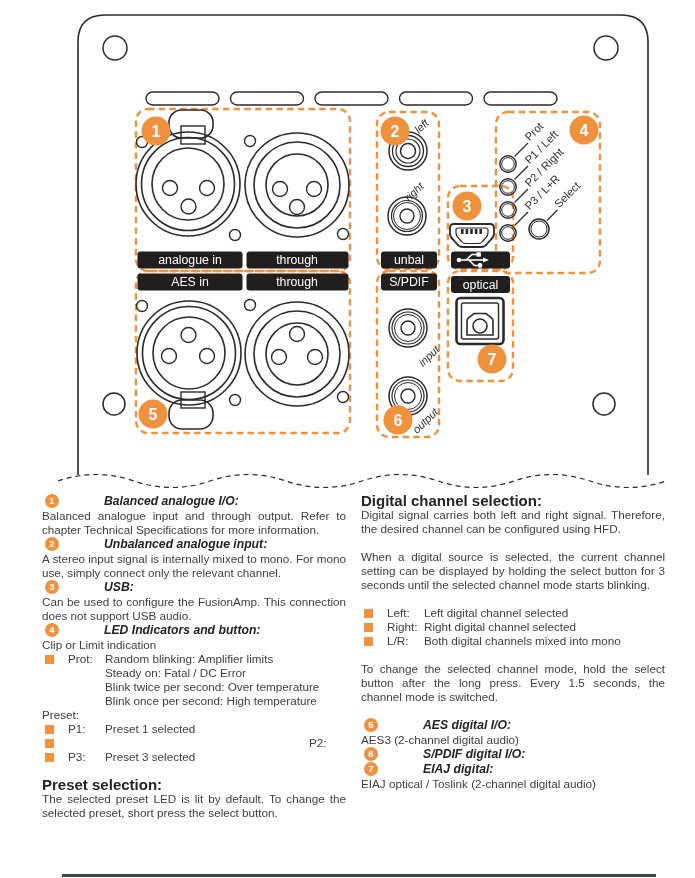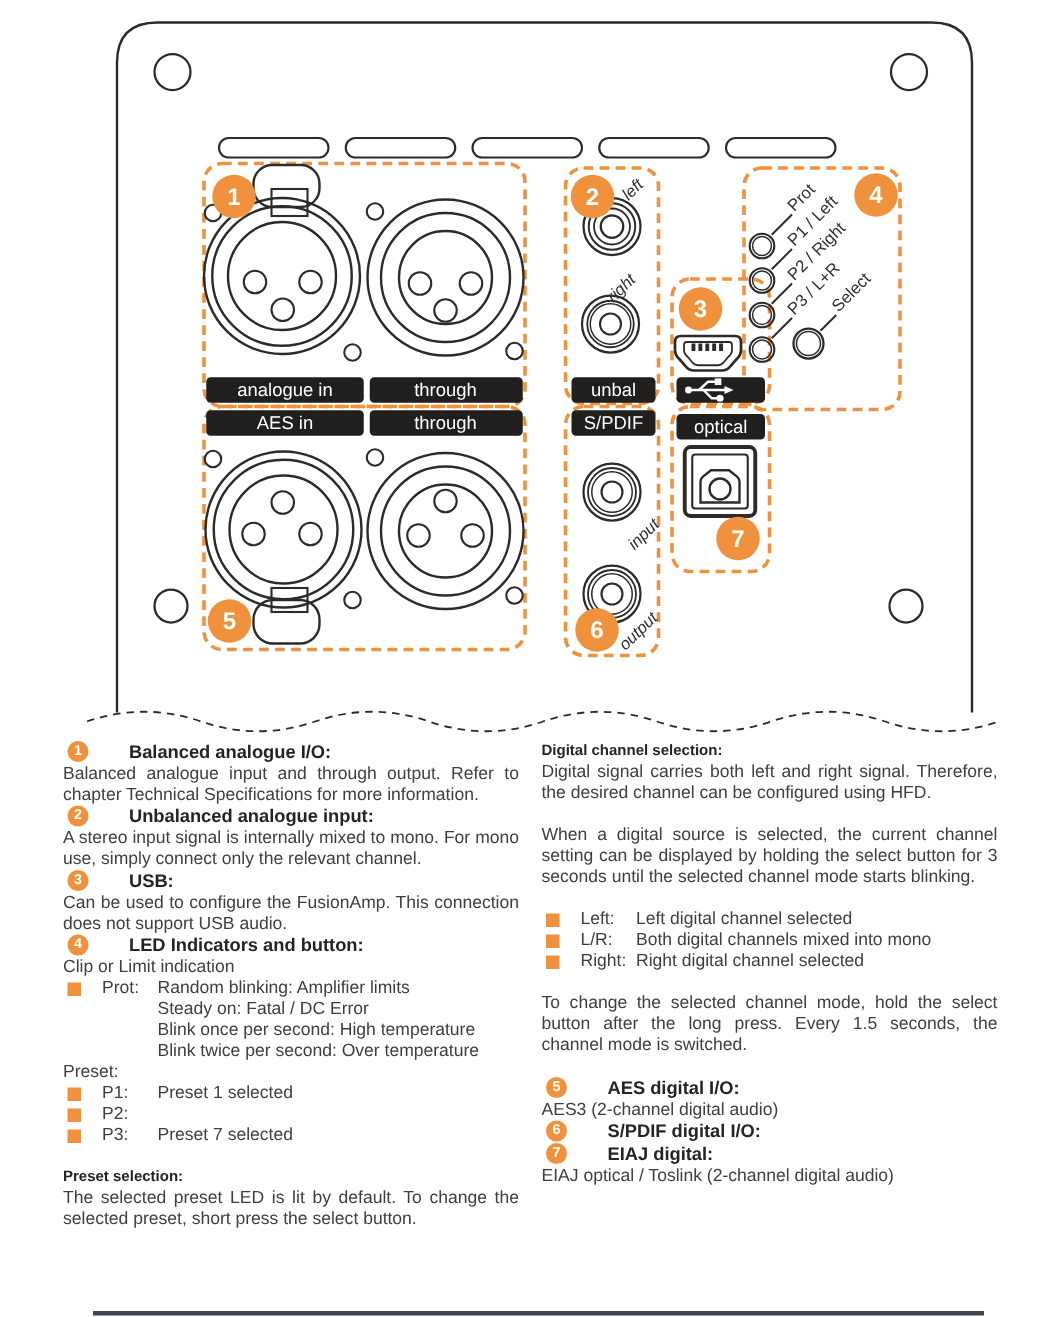--- a/index.html
+++ b/index.html
@@ -10,24 +10,24 @@
   .diag-label{fill:#2F2F31;font-size:11.2px;}
   .rca-label{fill:#2F2F31;font-size:11px;font-style:italic;}
   .badge-num{fill:#fff;font-size:16px;font-weight:bold;text-anchor:middle;}
   .obox{fill:none;stroke:#F0923D;stroke-width:2.4;stroke-dasharray:6.5 4.2;}
   .ln{stroke:#2B2B2B;fill:none;}
   .cols{position:absolute;left:42px;top:494px;display:flex;gap:15px;}
   .col{width:304px;flex:0 0 auto;font-size:11.7px;line-height:14px;text-align:justify;}
   .sechead{display:flex;align-items:flex-start;height:15px;}
   .badge{flex:0 0 14px;height:14px;border-radius:7px;background:#F0923D;color:#fff;
          font-size:9.5px;font-weight:bold;line-height:14px;text-align:center;margin:0 0 0 3px;}
-  .st{margin-left:27px;font-weight:bold;color:#242426;font-size:12.2px;line-height:14px;}
-  .subhead{font-weight:bold;color:#242426;font-size:10px;line-height:14px;}
+  .st{margin-left:45px;font-weight:bold;color:#242426;font-size:12.2px;line-height:14px;font-style:italic;}
+  .subhead{font-weight:bold;color:#242426;font-size:15px;line-height:14px;}
   p{margin:0;}
-  .brow{display:flex;align-items:flex-start;}
+  .brow{display:flex;align-items:flex-start;justify-content:space-between;}
   .sq{flex:0 0 9px;height:9px;background:#F0923D;margin:2.5px 0 0 3px;}
   .bkey{flex:0 0 37px;margin-left:14px;}
   .bdesc{flex:1;text-align:left;}
   .g14{height:14px;}
   .bottom-rule{position:absolute;left:62px;width:594px;top:874px;height:2.5px;background:#3F4650;}
 </style>
 </head>
 <body>
 
 <div class="page">
@@ -256,64 +256,64 @@
         <span class="badge">4</span>
         <span class="st">LED Indicators and button:</span>
       </div>
       <p>Clip or Limit indication</p>
       <div class="brow">
         <span class="sq"></span>
         <span class="bkey">Prot:</span>
         <div class="bdesc">
           <div>Random blinking: Amplifier limits</div>
           <div>Steady on: Fatal / DC Error</div>
+          <div>Blink twice per second: Over temperature</div>
           <div>Blink once per second: High temperature</div>
-          <div>Blink twice per second: Over temperature</div>
         </div>
       </div>
       <div>Preset:</div>
       <div class="brow">
         <span class="sq"></span>
         <span class="bkey">P1:</span>
         <div class="bdesc">Preset 1 selected</div>
       </div>
       <div class="brow">
         <span class="sq"></span>
         <span class="bkey">P2:</span>
       </div>
       <div class="brow">
         <span class="sq"></span>
         <span class="bkey">P3:</span>
-        <div class="bdesc">Preset 7 selected</div>
+        <div class="bdesc">Preset 3 selected</div>
       </div>
       <div class="g14"></div>
       <div class="subhead">Preset selection:</div>
       <p>The selected preset LED is lit by default. To change the selected preset, short press the select button.</p>
     </div>
 
     <div class="col">
       <div class="subhead">Digital channel selection:</div>
       <p>Digital signal carries both left and right signal. Therefore, the desired channel can be configured using HFD.</p>
       <div class="g14"></div>
       <p>When a digital source is selected, the current channel setting can be displayed by holding the select button for 3 seconds until the selected channel mode starts blinking.</p>
       <div class="g14"></div>
       <div class="brow">
         <span class="sq"></span>
         <span class="bkey">Left:</span>
         <div class="bdesc">Left digital channel selected</div>
       </div>
       <div class="brow">
         <span class="sq"></span>
+        <span class="bkey">Right:</span>
+        <div class="bdesc">Right digital channel selected</div>
+      </div>
+      <div class="brow">
+        <span class="sq"></span>
         <span class="bkey">L/R:</span>
         <div class="bdesc">Both digital channels mixed into mono</div>
-      </div>
-      <div class="brow">
-        <span class="sq"></span>
-        <span class="bkey">Right:</span>
-        <div class="bdesc">Right digital channel selected</div>
       </div>
       <div class="g14"></div>
       <p>To change the selected channel mode, hold the select button after the long press. Every 1.5 seconds, the channel mode is switched.</p>
       <div class="g14"></div>
       <div class="sechead">
         <span class="badge">5</span>
         <span class="st">AES digital I/O:</span>
       </div>
       <p>AES3 (2-channel digital audio)</p>
       <div class="sechead">

